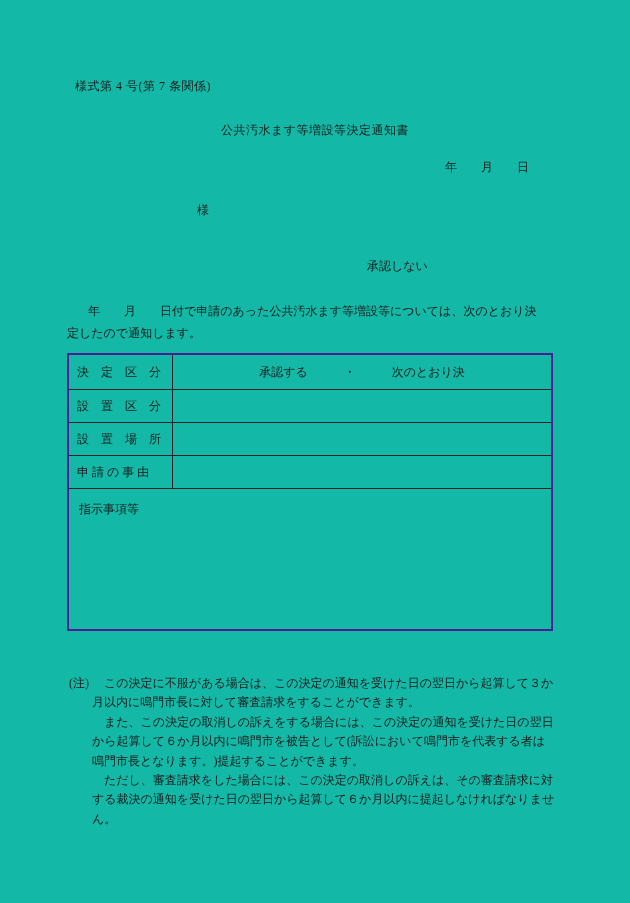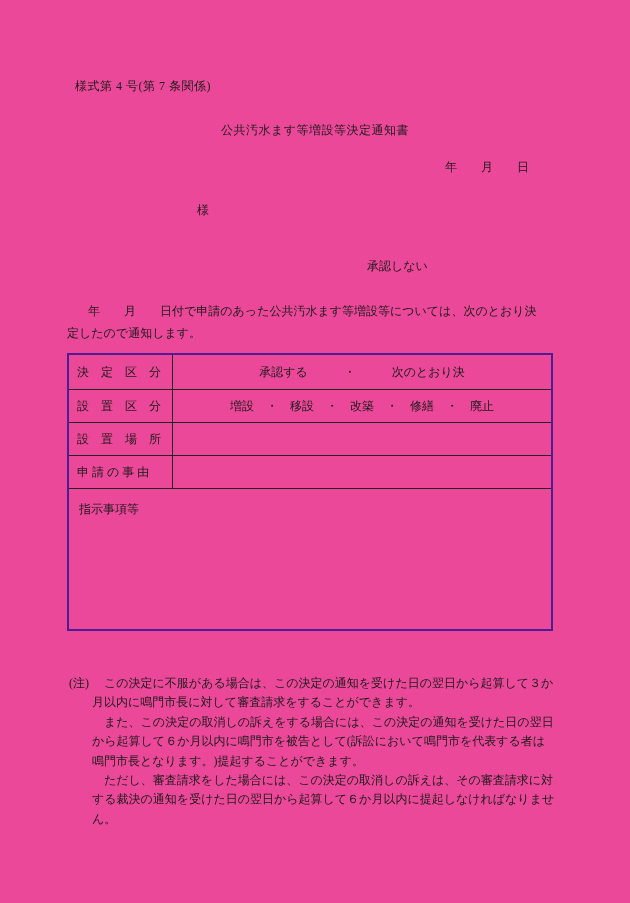--- a/index.html
+++ b/index.html
@@ -1,21 +1,21 @@
 <!DOCTYPE html>
 <html><head>
 <meta charset="utf-8">
 <style>
   * { margin: 0; padding: 0; box-sizing: border-box; }
   html, body { background: #ffffff; }
   .page {
     position: relative;
     width: 630px;
     height: 903px;
-    background: #ec4899;
+    background: #14b8a6;
     color: #1b1b1b;
     font-family: "Liberation Serif", "DejaVu Serif", serif;
     font-size: 12px;
     overflow: hidden;
   }
   .abs { position: absolute; }
 
   .form-number { left: 75px; top: 78px; letter-spacing: 0.5px; }
 
   .doc-title {
@@ -97,21 +97,20 @@
 
   <div class="abs decision-table">
 
     <div class="trow first">
       <div class="label-cell">決　定　区　分</div>
       <div class="value-cell">承認する　　　・　　　次のとおり決</div>
     </div>
 
     <div class="trow">
       <div class="label-cell">設　置　区　分</div>
-      <div class="value-cell">増設　・　移設　・　改築　・　修繕　・　廃止</div>
     </div>
 
     <div class="trow">
       <div class="label-cell">設　置　場　所</div>
       <div class="value-cell"></div>
     </div>
 
     <div class="trow">
       <div class="label-cell">申 請 の 事 由</div>
       <div class="value-cell"></div>

